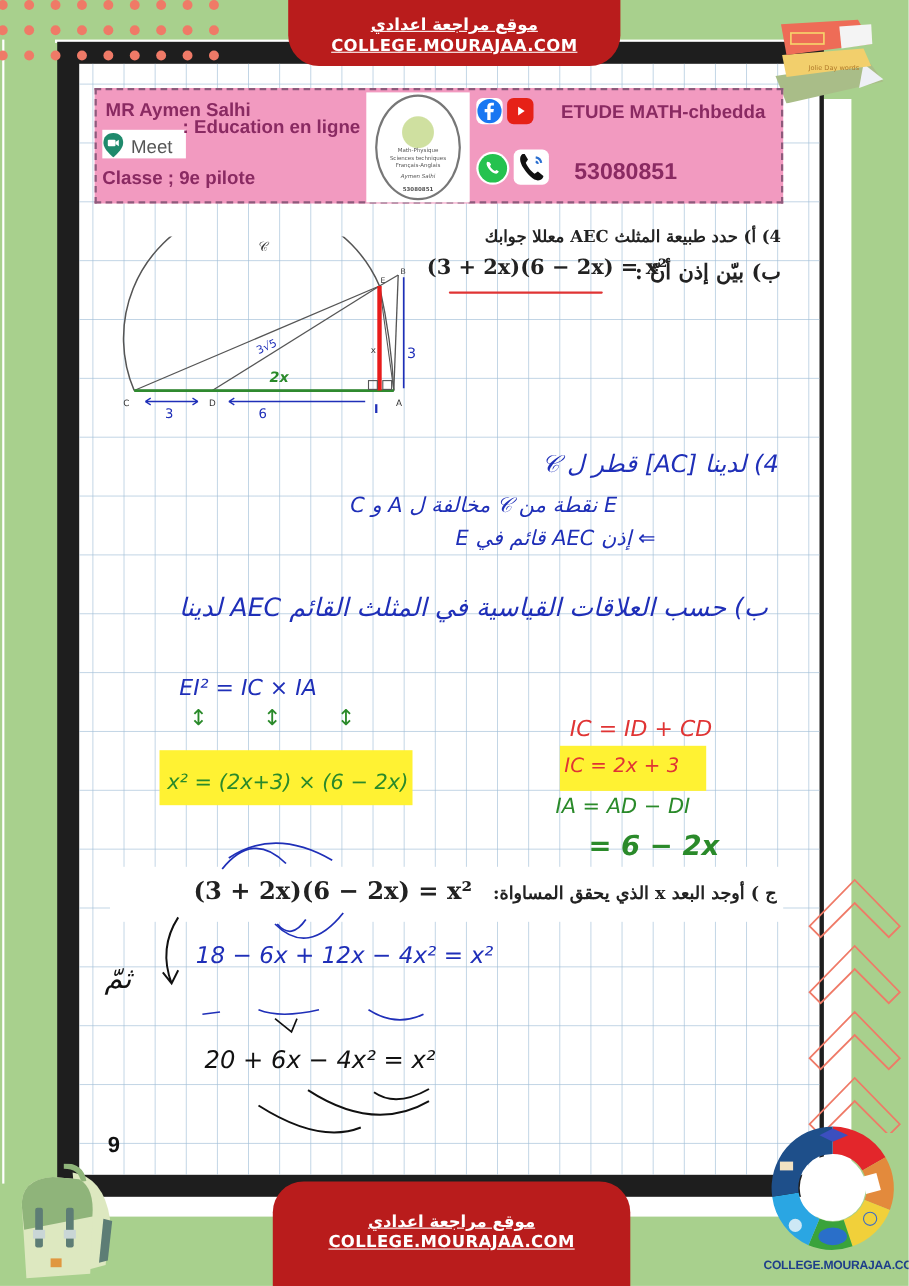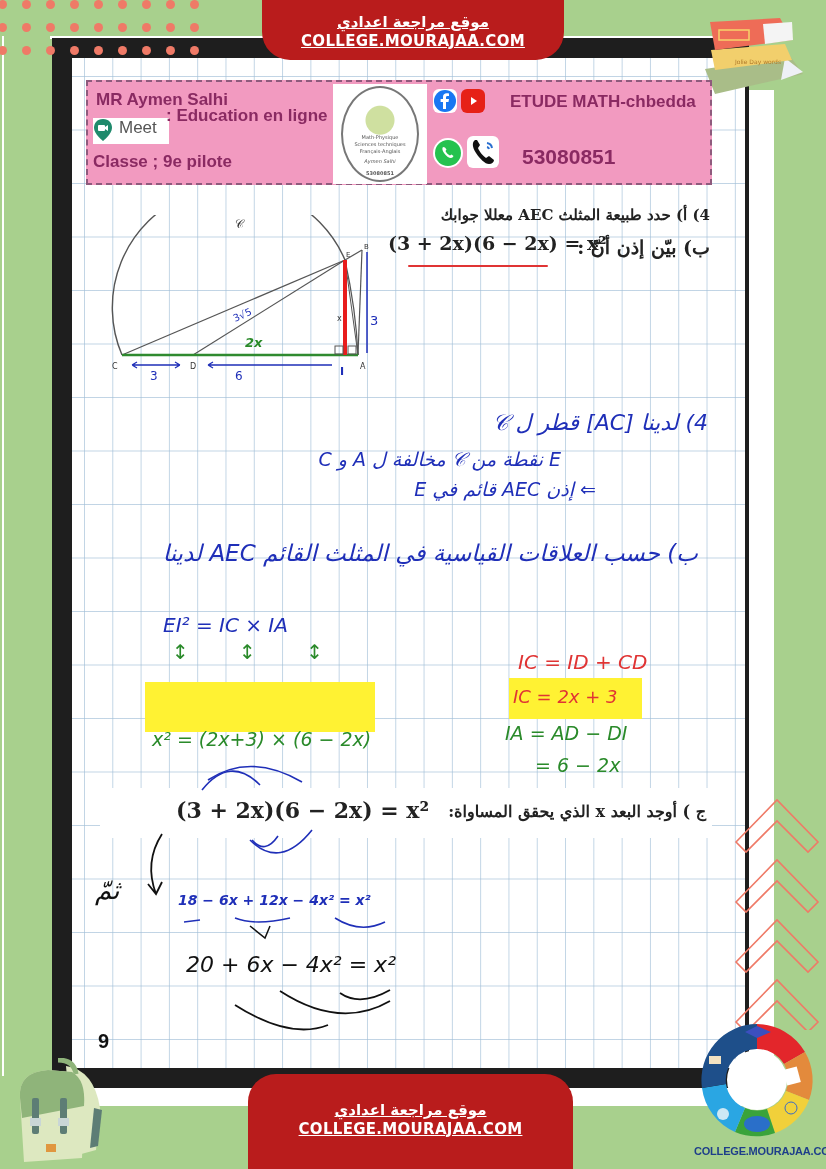--- a/index.html
+++ b/index.html
@@ -92,21 +92,21 @@
   <path d="M90 44 L108 58 L86 66 Z" fill="#eef0f6"></path>
   <path d="M16 36 L90 30 L97 46 L20 56 Z" fill="#f2cf6c"></path>
   <path d="M15 8 L85 4 L97 26 L20 36 Z" fill="#ee6c57"></path>
   <path d="M68 10 L97 8 L98 26 L70 30 Z" fill="#f4f4f4"></path>
   <rect x="24" y="16" width="30" height="10" fill="none" stroke="#f7d36b" stroke-width="1.5"></rect>
   <text x="40" y="50" font-size="6" fill="#b07a2a" font-family="DejaVu Sans, sans-serif">Jolie Day words</text>
 </svg>
 
 <div class="banner"></div>
 <div class="b-text" style="left:96px;top:90px;">MR  Aymen Salhi</div>
-<div class="abs" style="left:93px;top:118px;width:76px;height:26px;background:#fff;display:flex;align-items:flex-start;">
+<div class="abs" style="left:93px;top:118px;width:76px;height:26px;background:#fff;display:flex;align-items:flex-end;">
   <svg width="20" height="24" viewBox="0 0 20 24">
       <path d="M10 1 C4 1 1 5 1 10 C1 16 10 23 10 23 C10 23 19 16 19 10 C19 5 16 1 10 1Z" fill="#1f8a6c"></path>
       <rect x="5" y="7" width="7" height="6" rx="1" fill="#fff"></rect>
       <path d="M12 9 L15 7 L15 13 L12 11Z" fill="#fff"></path>
     </svg>
   <span style="font-family:'Liberation Sans',sans-serif;font-size:17px;color:#555;margin-left:6px;">Meet</span>
 </div>
 <div class="b-text" style="left:166px;top:106px;">: Education en ligne</div>
 <div class="b-text" style="left:93px;top:152px;">Classe ;  9e pilote</div>
 
@@ -185,44 +185,44 @@
 
 <div class="hand blue" style="right:118px;top:410px;font-size:22px;direction:rtl;">4) لدينا  [AC]  قطر ل 𝒞</div>
 <div class="hand blue" style="right:265px;top:448px;font-size:19px;direction:rtl;">E نقطة من 𝒞 مخالفة ل A و C</div>
 <div class="hand blue" style="right:230px;top:478px;font-size:19px;direction:rtl;">⇐ إذن  AEC  قائم في E</div>
 <div class="hand blue" style="right:128px;top:540px;font-size:23px;direction:rtl;">ب) حسب العلاقات القياسية في المثلث القائم  AEC لدينا</div>
 
 <div class="hand blue" style="left:163px;top:613px;font-size:20px;">EI² = IC × IA</div>
 <div class="hand green" style="left:172px;top:640px;font-size:20px;letter-spacing:22px;">↕   ↕   ↕</div>
 
 <div class="hl" style="left:145px;top:682px;width:230px;height:50px;"></div>
-<div class="hand green" style="left:152px;top:728px;font-size:19px;">x² = (2x+3) × (6 − 2x)</div>
+<div class="hand green" style="left:152px;top:700px;font-size:19px;">x² = (2x+3) × (6 − 2x)</div>
 
 <div class="hand red" style="left:518px;top:650px;font-size:20px;">IC = ID + CD</div>
 <div class="hl" style="left:509px;top:678px;width:133px;height:41px;"></div>
 <div class="hand red" style="left:513px;top:686px;font-size:18px;">IC = 2x + 3</div>
 <div class="hand green" style="left:505px;top:722px;font-size:19px;">IA = AD − DI</div>
-<div class="hand green" style="left:535px;top:754px;font-size:19px;">= 6 − 2x</div>
+<div class="hand green" style="left:535px;top:754px;font-size:25px;font-weight:bold;">= 6 − 2x</div>
 
 <div class="abs" style="left:100px;top:788px;width:612px;height:50px;background:#fff;"></div>
 <div class="ex" style="right:120px;top:802px;font-size:16px;">ج ) أوجد البعد x الذي يحقق المساواة:</div>
 <div class="ex" style="left:176px;top:797px;font-size:22px;direction:ltr;">(3 + 2x)(6 − 2x) = x²</div>
 <svg class="abs" style="left:190px;top:760px" width="140" height="100" viewBox="0 0 140 100">
   <path d="M12 30 Q40 -5 70 25" stroke="#1f2fb8" stroke-width="1.6" fill="none"></path>
   <path d="M18 20 Q60 -8 112 22" stroke="#1f2fb8" stroke-width="1.6" fill="none"></path>
   <path d="M62 80 Q75 95 88 76" stroke="#1f2fb8" stroke-width="1.6" fill="none"></path>
   <path d="M60 80 Q90 110 122 70" stroke="#1f2fb8" stroke-width="1.6" fill="none"></path>
 </svg>
 
 <div class="hand black" style="left:95px;top:835px;font-size:26px;margin-top:40px;">ثمّ</div>
 <svg class="abs" style="left:140px;top:832px" width="30" height="70" viewBox="0 0 30 70">
   <path d="M22 2 Q4 30 16 62 M8 52 L16 62 L22 50" stroke="#111" stroke-width="1.8" fill="none"></path>
 </svg>
 
-<div class="hand blue" style="left:178px;top:892px;font-size:14px;font-weight:bold;">18 − 6x + 12x − 4x² = x²</div>
+<div class="hand blue" style="left:178px;top:856px;font-size:21px;">18 − 6x + 12x − 4x² = x²</div>
 <svg class="abs" style="left:180px;top:912px" width="240" height="40" viewBox="0 0 240 40">
   <path d="M4 10 L20 8" stroke="#1f2fb8" stroke-width="1.5"></path>
   <path d="M55 6 Q75 14 110 6" stroke="#1f2fb8" stroke-width="1.5" fill="none"></path>
   <path d="M70 14 L85 26 L90 14" stroke="#111" stroke-width="1.5" fill="none"></path>
   <path d="M155 6 Q180 22 205 10" stroke="#1f2fb8" stroke-width="1.5" fill="none"></path>
 </svg>
 
 <div class="hand black" style="left:186px;top:952px;font-size:22px;">20 + 6x − 4x² = x²</div>
 <svg class="abs" style="left:230px;top:985px" width="200" height="60" viewBox="0 0 200 60">
   <path d="M110 8 Q130 22 160 5" stroke="#111" stroke-width="1.8" fill="none"></path>

